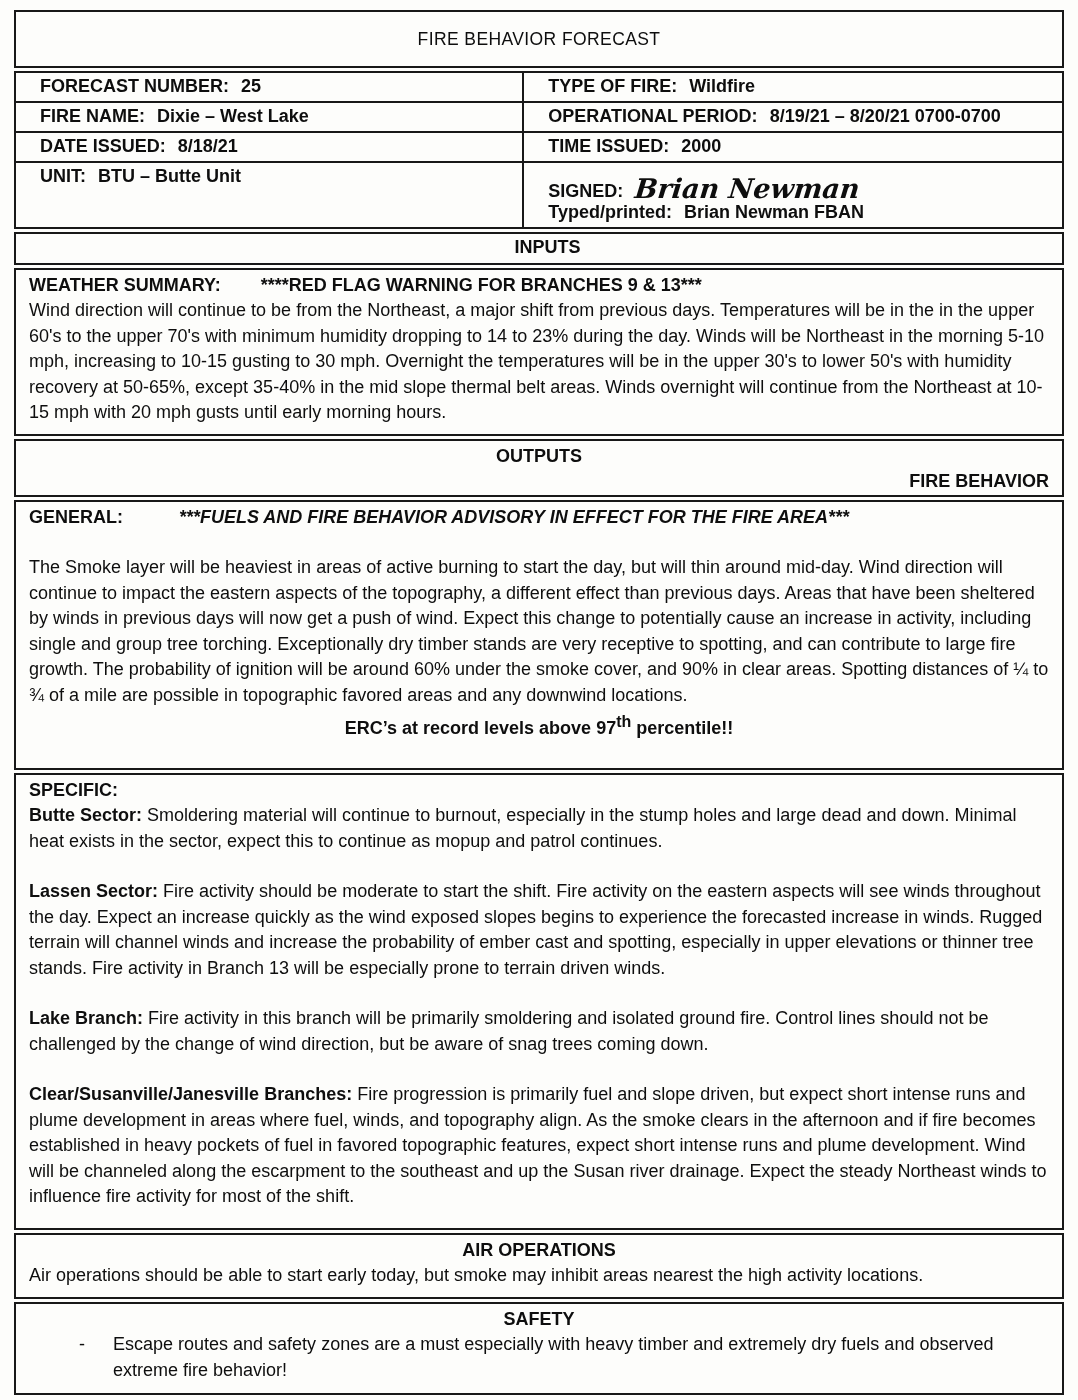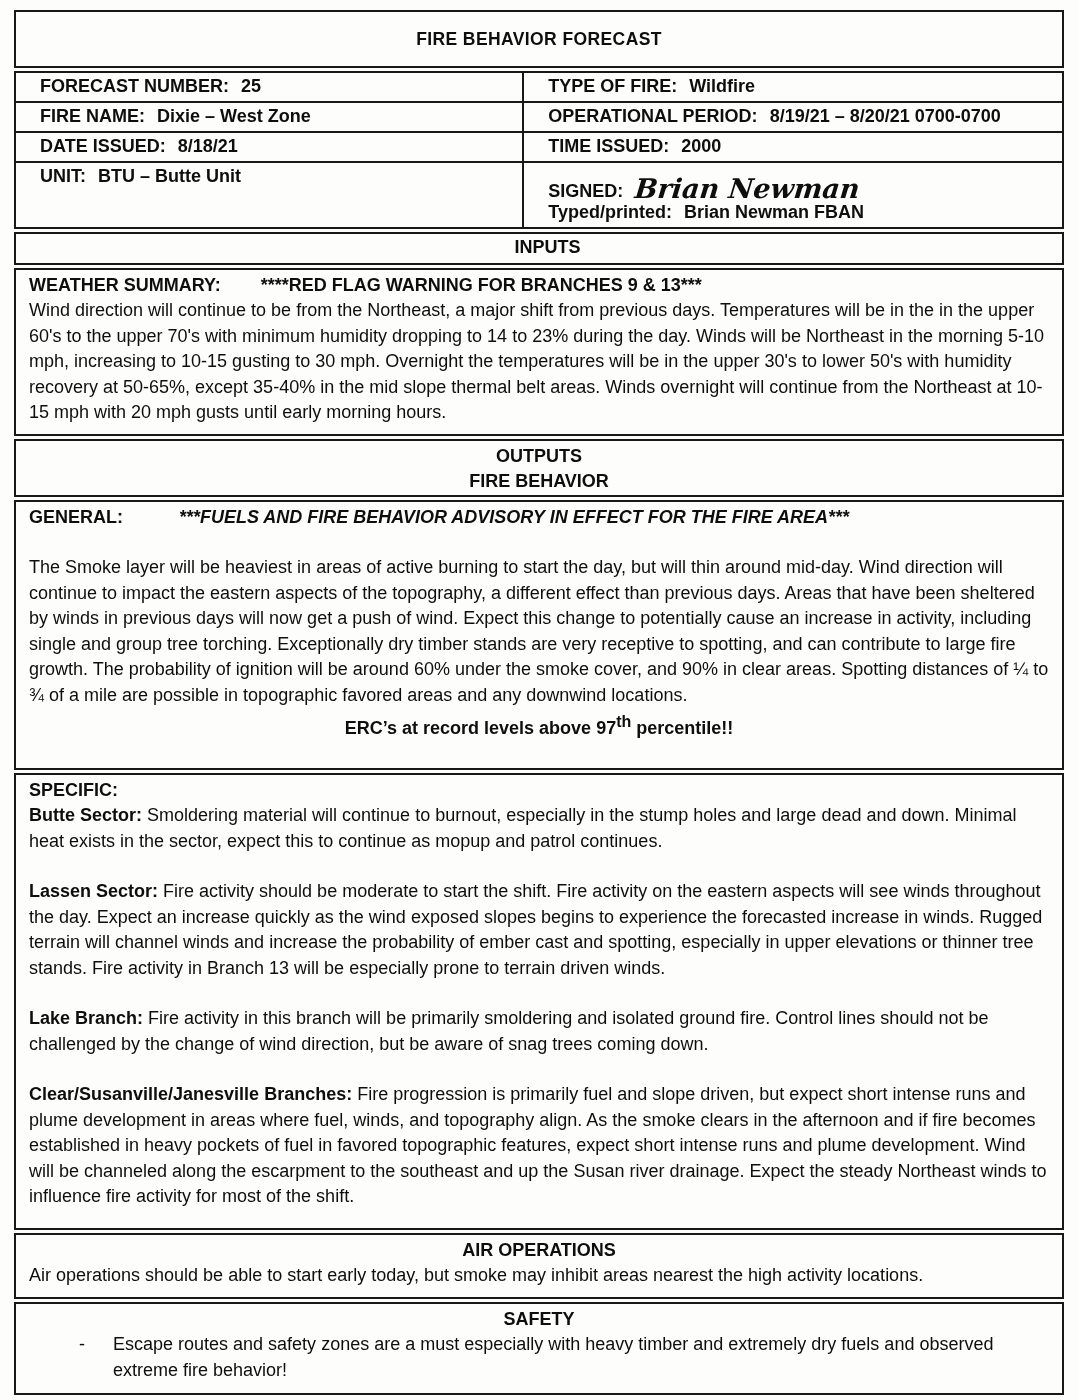--- a/index.html
+++ b/index.html
@@ -19,21 +19,21 @@
   }
   
   .title-box {
     margin-top: 0;
     height: 58px;
     display: flex;
     align-items: center;
     justify-content: center;
   }
   .doc-title {
-    font-weight: bold;
+    font-weight: normal;
     font-size: 17.5px;
     letter-spacing: .4px;
   }
   
   table.hdr {
     width: 100%;
     border-collapse: collapse;
     margin-top: 3px;
     table-layout: fixed;
   }
@@ -69,21 +69,21 @@
     text-align: center;
     font-weight: bold;
   }
   .bar { padding: 1px 13px 2px 30px; }
   b.inline-lead { font-weight: bold; }
   
   .weather { }
   .redflag { margin-left: 40px; }
   
   .outputs-box { padding-bottom: 0; }
-  .fire-behavior { font-weight: bold; text-align: center; }
+  .fire-behavior { font-weight: bold; text-align: right; }
   
   .general { padding-bottom: 26px; }
   .advisory { font-style: italic; margin-left: 56px; }
   .general .para { margin-top: 25px; }
   .erc-line { text-align: center; font-weight: bold; margin-top: 1px; }
   .erc-line sup { font-size: 16px; text-align: center; }
   
   .specific { padding-bottom: 18px; }
   .spec-para { margin-top: 25px; }
   .spec-para.first { margin-top: 0; }
@@ -109,21 +109,21 @@
         <tr>
       <td class="lcol">
         <span>FORECAST NUMBER:</span><span class="val">25</span>
       </td>
       <td>
         <span>TYPE OF FIRE:</span><span class="val">Wildfire</span>
       </td>
     </tr>
     <tr>
       <td class="lcol">
-        <span>FIRE NAME:</span><span class="val">Dixie – West Zone</span>
+        <span>FIRE NAME:</span><span class="val">Dixie – West Lake</span>
       </td>
       <td>
         <span>OPERATIONAL PERIOD:</span><span class="val">8/19/21 – 8/20/21 0700-0700</span>
       </td>
     </tr>
     <tr>
       <td class="lcol">
         <span>DATE ISSUED:</span><span class="val">8/18/21</span>
       </td>
       <td>

